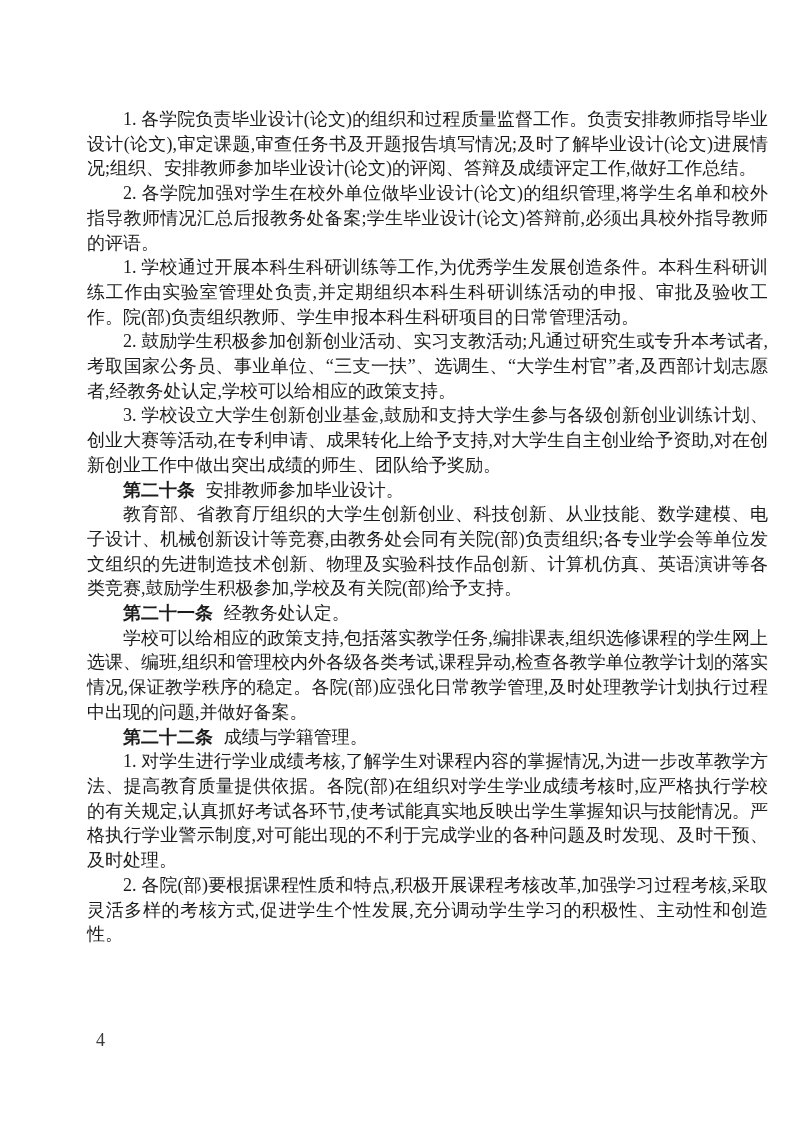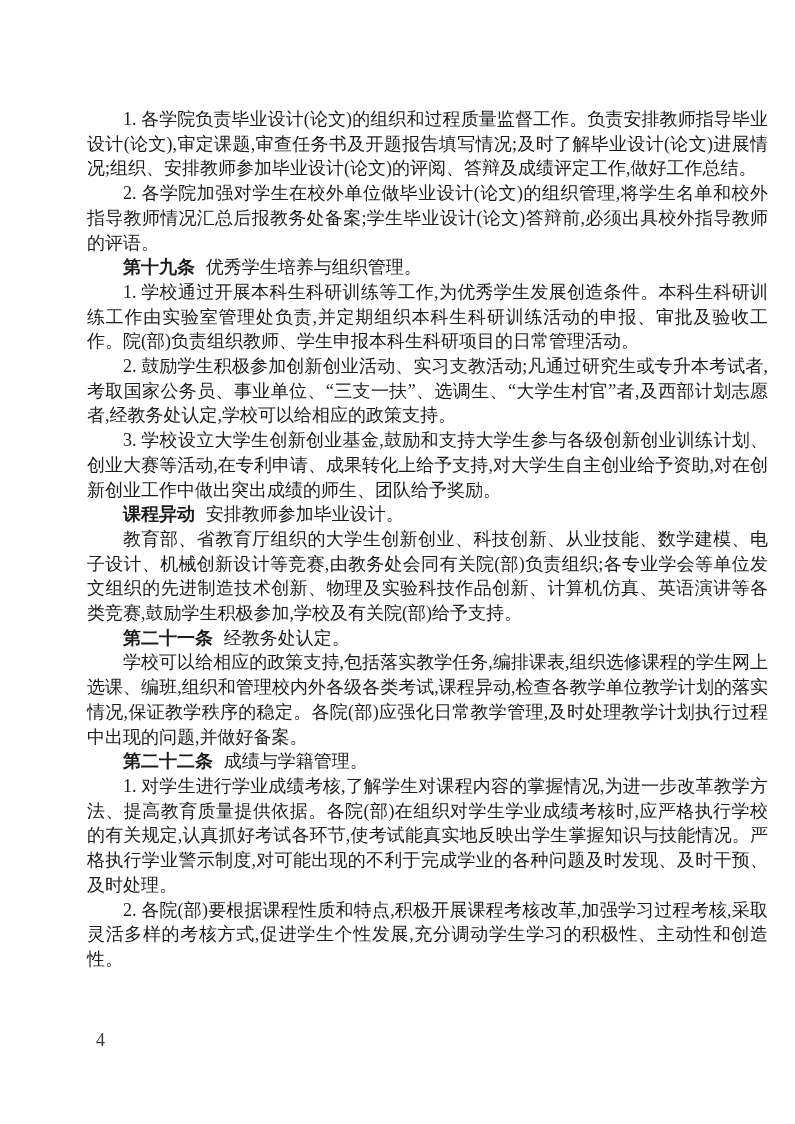--- a/index.html
+++ b/index.html
@@ -46,29 +46,28 @@
 </style>
 </head>
 <body>
 
 <div class="page">
   <div class="doc-body" id="doc-body">
   <p class="para"><span class="para-text">1. 各学院负责毕业设计(论文)的组织和过程质量监督工作。负责安排教师指导毕业设计(论文),审定课题,审查任务书及开题报告填写情况;及时了解毕业设计(论文)进展情况;组织、安排教师参加毕业设计(论文)的评阅、答辩及成绩评定工作,做好工作总结。</span></p>
 
   <p class="para"><span class="para-text">2. 各学院加强对学生在校外单位做毕业设计(论文)的组织管理,将学生名单和校外指导教师情况汇总后报教务处备案;学生毕业设计(论文)答辩前,必须出具校外指导教师的评语。</span></p>
 
-  <p class="para"><strong class="article-no">第十九条</strong><span class="para-text">优秀学生培养与组织管理。</span></p>
 
   <p class="para"><span class="para-text">1. 学校通过开展本科生科研训练等工作,为优秀学生发展创造条件。本科生科研训练工作由实验室管理处负责,并定期组织本科生科研训练活动的申报、审批及验收工作。院(部)负责组织教师、学生申报本科生科研项目的日常管理活动。</span></p>
 
   <p class="para"><span class="para-text">2. 鼓励学生积极参加创新创业活动、实习支教活动;凡通过研究生或专升本考试者,考取国家公务员、事业单位、“三支一扶”、选调生、“大学生村官”者,及西部计划志愿者,经教务处认定,学校可以给相应的政策支持。</span></p>
 
   <p class="para"><span class="para-text">3. 学校设立大学生创新创业基金,鼓励和支持大学生参与各级创新创业训练计划、创业大赛等活动,在专利申请、成果转化上给予支持,对大学生自主创业给予资助,对在创新创业工作中做出突出成绩的师生、团队给予奖励。</span></p>
 
-  <p class="para"><strong class="article-no">课程异动</strong><span class="para-text">安排教师参加毕业设计。</span></p>
+  <p class="para"><strong class="article-no">第二十条</strong><span class="para-text">安排教师参加毕业设计。</span></p>
 
   <p class="para"><span class="para-text">教育部、省教育厅组织的大学生创新创业、科技创新、从业技能、数学建模、电子设计、机械创新设计等竞赛,由教务处会同有关院(部)负责组织;各专业学会等单位发文组织的先进制造技术创新、物理及实验科技作品创新、计算机仿真、英语演讲等各类竞赛,鼓励学生积极参加,学校及有关院(部)给予支持。</span></p>
 
   <p class="para"><strong class="article-no">第二十一条</strong><span class="para-text">经教务处认定。</span></p>
 
   <p class="para"><span class="para-text">学校可以给相应的政策支持,包括落实教学任务,编排课表,组织选修课程的学生网上选课、编班,组织和管理校内外各级各类考试,课程异动,检查各教学单位教学计划的落实情况,保证教学秩序的稳定。各院(部)应强化日常教学管理,及时处理教学计划执行过程中出现的问题,并做好备案。</span></p>
 
   <p class="para"><strong class="article-no">第二十二条</strong><span class="para-text">成绩与学籍管理。</span></p>
 
   <p class="para"><span class="para-text">1. 对学生进行学业成绩考核,了解学生对课程内容的掌握情况,为进一步改革教学方法、提高教育质量提供依据。各院(部)在组织对学生学业成绩考核时,应严格执行学校的有关规定,认真抓好考试各环节,使考试能真实地反映出学生掌握知识与技能情况。严格执行学业警示制度,对可能出现的不利于完成学业的各种问题及时发现、及时干预、及时处理。</span></p>

